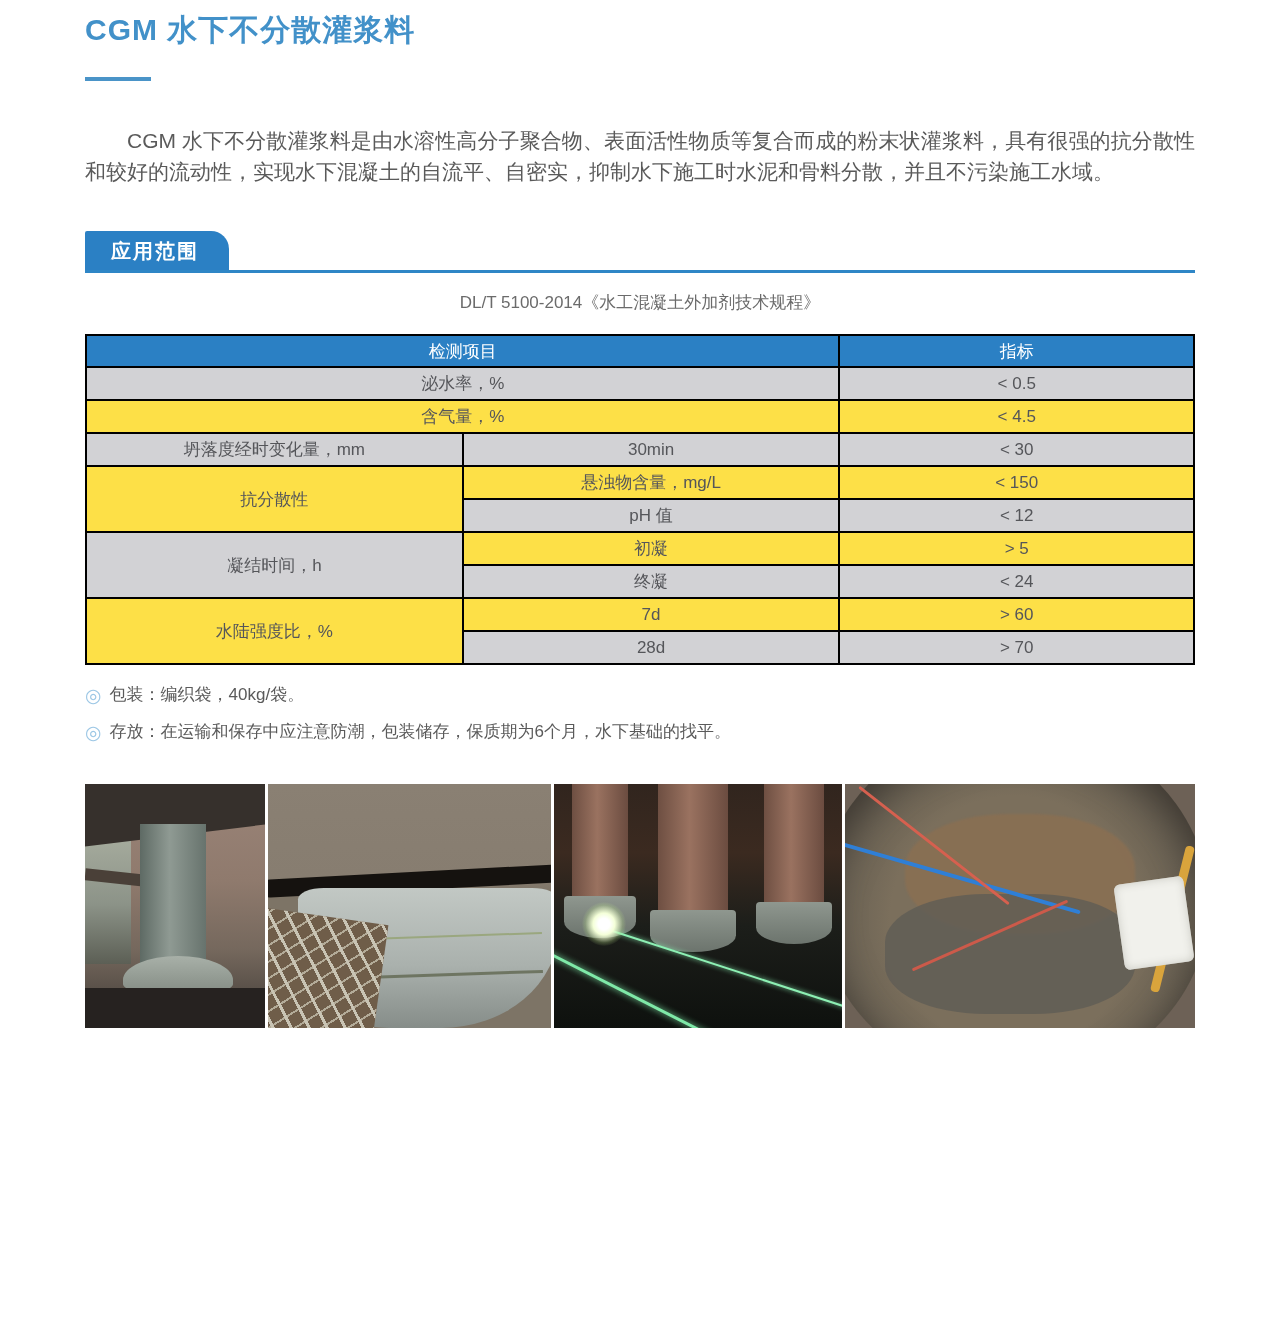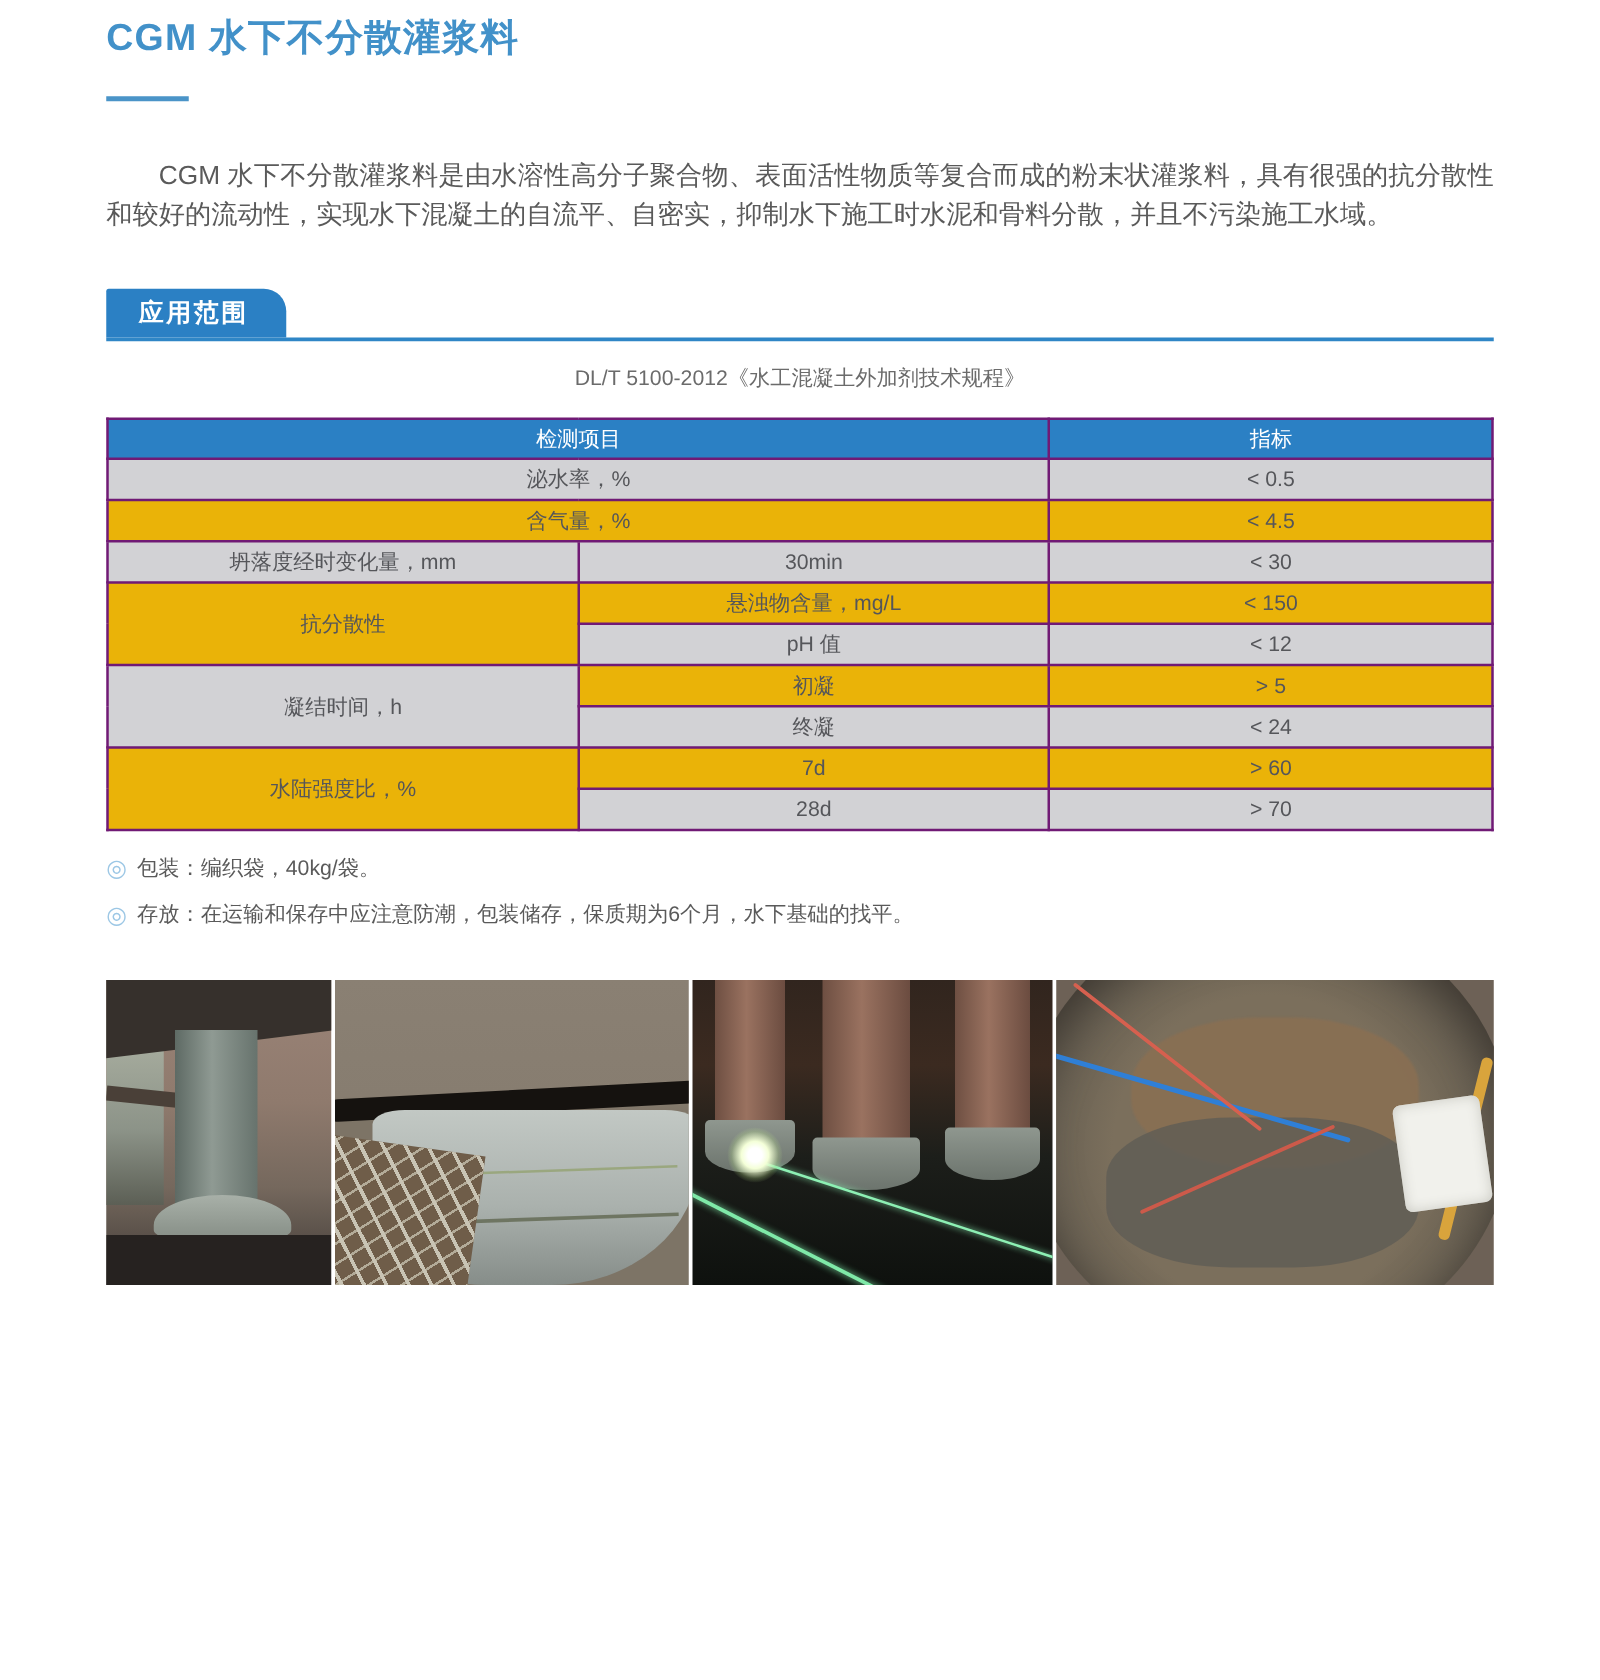--- a/index.html
+++ b/index.html
@@ -44,28 +44,28 @@
     font-size:17px;color:#6b6b6b;text-indent:0;
   }
 
   
   table.spec{
     width:100%;margin-top:16px;border-collapse:collapse;
     font-size:17px;color:#55565a;text-align:center;
     border:2px solid #57585a;
   }
   table.spec th, table.spec td{
-    border:2px solid #701a75;height:31px;padding:0 21px;
+    border:2px solid #000000;height:31px;padding:0 21px;
     font-weight:normal;
   }
   table.spec th{
     background:#2b80c4;color:#ffffff;font-size:17px;height:30px;
   }
   td.gray{background:#d2d2d5;}
-  td.white{background:#eab308;}
+  td.white{background:#fde047;}
 
   
   .bullets{list-style:none;margin:18px 0 0 0;padding:0;}
   .bullets li{
     display:flex;align-items:flex-start;
     font-size:17px;line-height:24px;color:#5a5a5a;margin-bottom:13px;
   }
   .bullet-icon{
     color:#9cc7e5;font-size:19px;line-height:24px;margin-right:8px;
     font-family:"DejaVu Sans",sans-serif;
@@ -136,21 +136,21 @@
 
     <h1 class="doc-title">CGM 水下不分散灌浆料</h1>
     <div class="title-underline"></div>
 
     <p class="para intro">CGM 水下不分散灌浆料是由水溶性高分子聚合物、表面活性物质等复合而成的粉末状灌浆料，具有很强的抗分散性和较好的流动性，实现水下混凝土的自流平、自密实，抑制水下施工时水泥和骨料分散，并且不污染施工水域。</p>
 
     <div class="section-head sec-app">
       <span class="badge">应用范围</span>
     </div>
 
-    <p class="para standard">DL/T 5100-2012《水工混凝土外加剂技术规程》</p>
+    <p class="para standard">DL/T 5100-2014《水工混凝土外加剂技术规程》</p>
 
     <table class="spec">
       <colgroup>
         <col style="width:34%">
           <col style="width:34%">
           <col style="width:32%">
       </colgroup>
       <tbody>
           <tr>
         <th colspan="2">检测项目</th>

